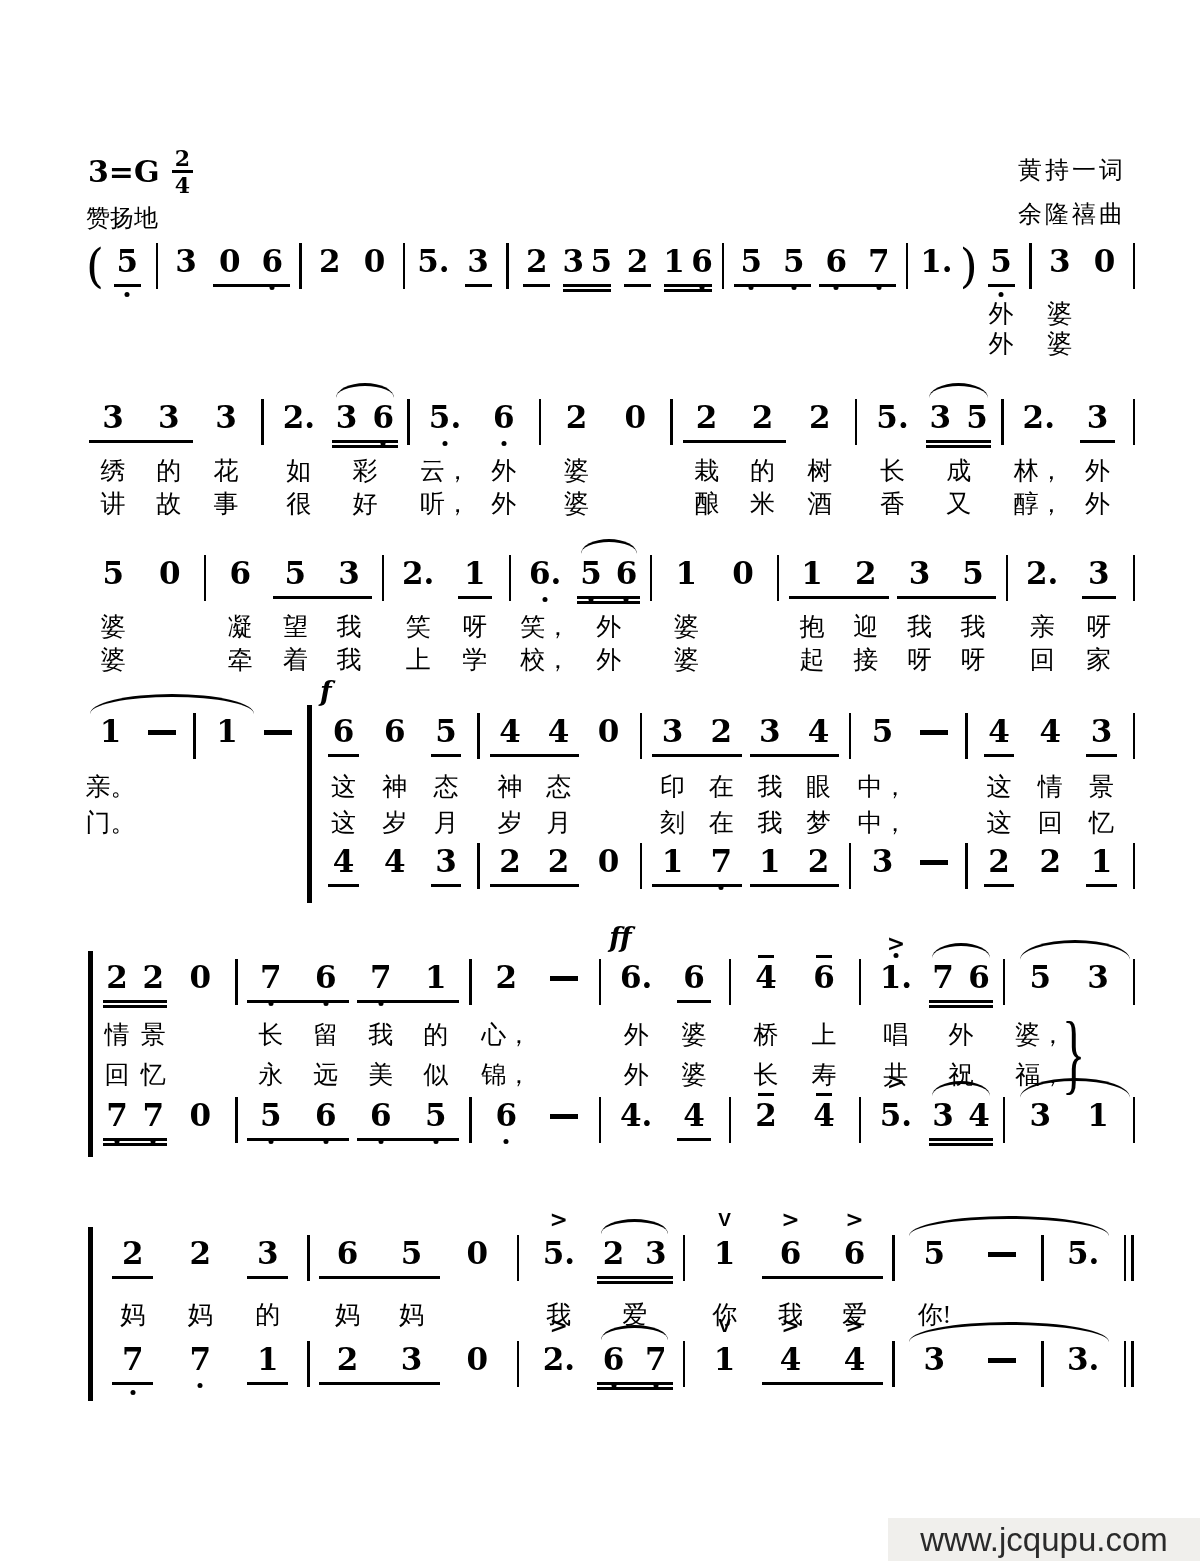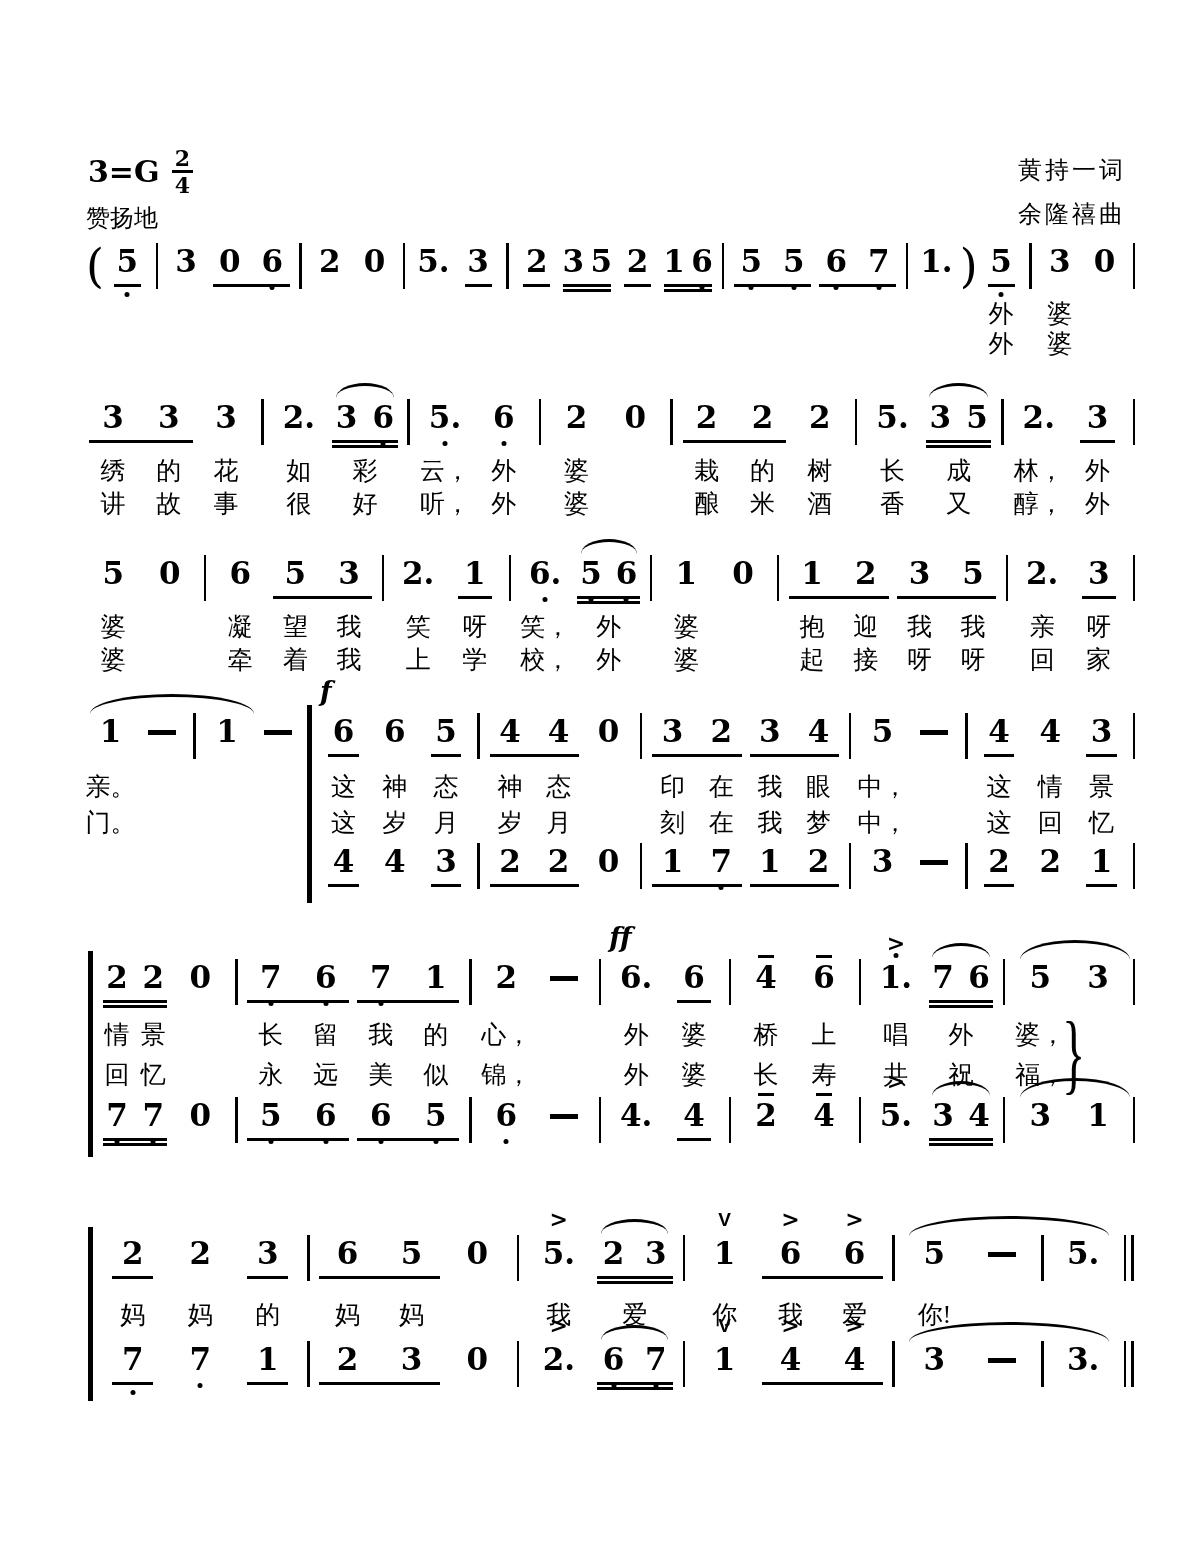--- a/index.html
+++ b/index.html
@@ -1805,13 +1805,16 @@
                 <div class="vbar"></div>
                 <div class="vbar"></div>
               </div>
             </div>
           </div>
         </div>
         <div class="ov-arc" style="left: 78%; width: 19%; top: -16px;"></div>
         <div class="ov-arc" style="left: 78%; width: 19%; top: 90px;"></div>
       </div>
     </div>
+  <div class="wm" id="wm" style="background: rgb(240, 239, 236); color: rgb(42, 42, 42);">
+    <span>www.jcqupu.com</span>
+  </div>
 </div>
 
 </body></html>

